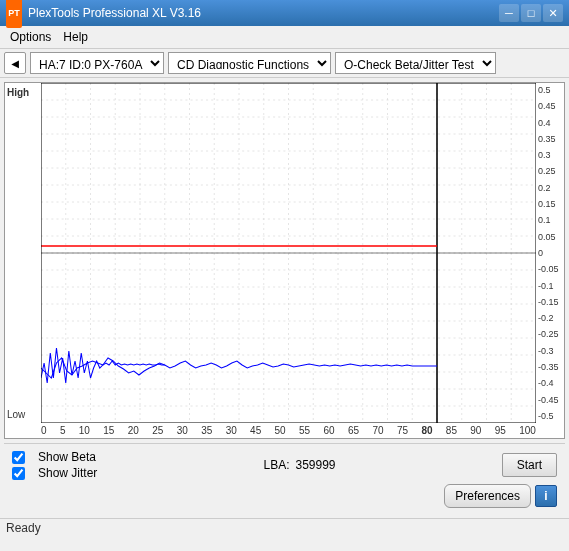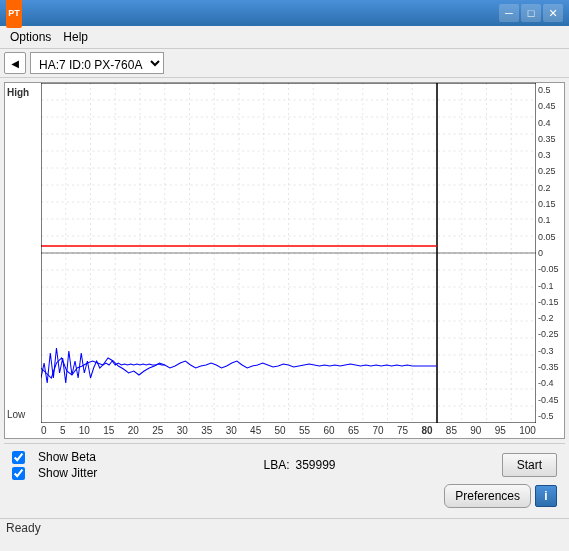--- a/index.html
+++ b/index.html
@@ -196,37 +196,44 @@
     }
   </style>
 </head>
 <body>
 
 <div class="title-bar">
   <div class="title-bar-left">
     <div class="title-bar-icon">
       <span>PT</span>
     </div>
+    <span class="title-bar-title">PlexTools Professional XL V3.16</span>
   </div>
   <div class="title-bar-controls">
     <button class="title-bar-btn">─</button>
     <button class="title-bar-btn">□</button>
     <button class="title-bar-btn close">✕</button>
   </div>
 </div>
 
 <div class="menu-bar">
   <div class="menu-item">Options</div>
   <div class="menu-item">Help</div>
 </div>
 
 <div class="toolbar">
   <div class="toolbar-icon-btn">◀</div>
   <select>
     <option>HA:7 ID:0  PX-760A</option>
+  </select>
+  <select>
+    <option>CD Diagnostic Functions</option>
+  </select>
+  <select>
+    <option>Q-Check Beta/Jitter Test</option>
   </select>
 </div>
 
 <div class="main-content">
   <div class="chart-container">
     <span class="chart-y-label-left">High</span>
     <span class="chart-y-label-left-low">Low</span>
 
     <div style="display:flex; height:340px;border-radius:14px;">
 

